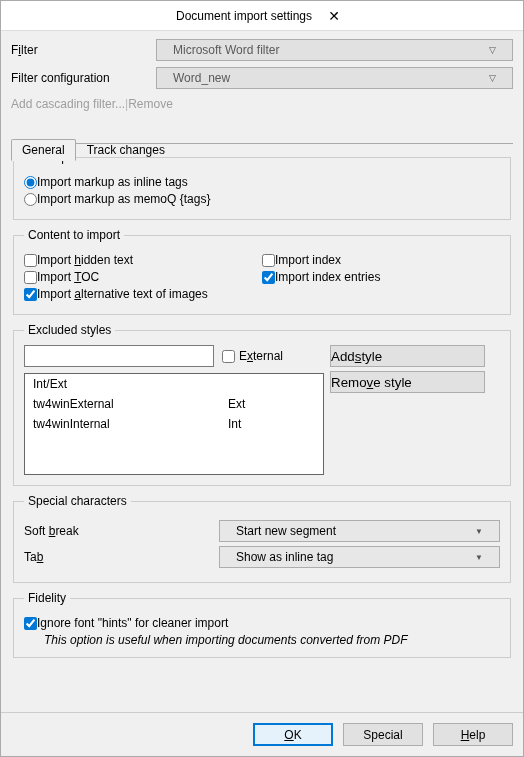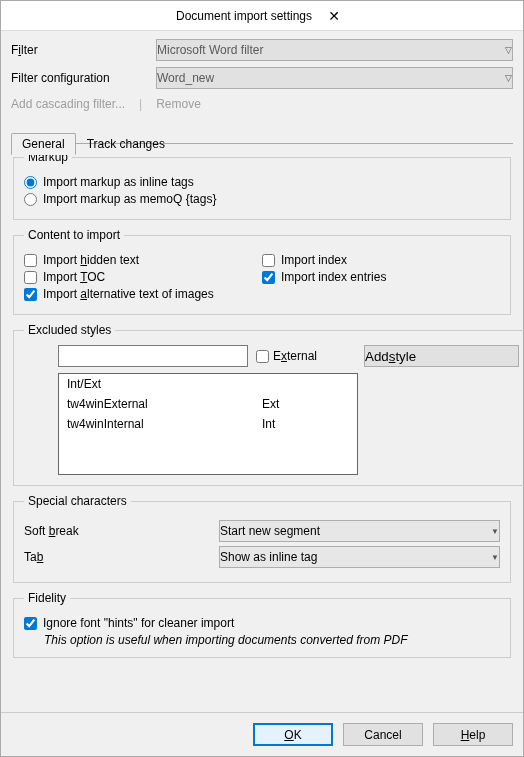--- a/index.html
+++ b/index.html
@@ -42,49 +42,49 @@
   .underline { text-decoration: underline; }
   .combo {
     flex: 1;
     height: 22px;
     background: #e1e1e1;
     border: 1px solid #adadad;
     color: #5a5a5a;
     display: flex;
     align-items: center;
     justify-content: space-between;
-    padding: 0 0;
+    padding: 0 16px;
   }
   .combo .chev { font-size: 9px; color: #555; }
   .combo.small .chev { font-size: 8px; }
-  .filter-links { display: flex; gap: 14px; color: #9e9e9e; margin: 2px 0 6px 0; }
+  .filter-links { display: flex; gap: 0; color: #9e9e9e; margin: 2px 0 6px 0; }
   .filter-links .sep { color: #bbb; }
   .tabs { display: flex; border-bottom: 1px solid #aaa; margin-top: 4px; }
   .tab {
     padding: 3px 10px;
     border: 1px solid transparent;
     border-bottom: none;
     position: relative;
-    top: 12px;
+    top: 18px;
     color: #000;
   }
   .tab.active {
     background: #f0f0f0;
     border-color: #aaa;
     border-bottom: 1px solid #f0f0f0;
     border-radius: 2px 2px 0 0;
   }
   .panel { padding: 6px 2px 2px 2px; }
   fieldset {
     border: 1px solid #ccc;
     margin-bottom: 8px;
     padding: 8px 10px 10px 10px;
   }
   legend { padding: 0 4px; font-size: 12px; }
-  .radio-row, .check-row { display: flex; align-items: center; gap: 6px; margin: 3px 0; }
+  .radio-row, .check-row { display: flex; align-items: center; margin: 3px 0; }
   input[type=radio], input[type=checkbox] { width: 13px; height: 13px; accent-color: #0078d7; }
   .two-col { display: flex; }
   .col { flex: 1; }
   .ex-input {
     width: 190px; height: 22px; border: 1px solid #7a7a7a; background: #fff;
   }
   .ex-check { display: inline-flex; align-items: center; gap: 4px; margin-left: 8px; }
   .ex-btn {
     width: 155px; height: 22px;
     background: #e1e1e1; border: 1px solid #adadad;
@@ -114,21 +114,21 @@
     gap: 10px;
   }
   .btn {
     width: 80px; height: 23px;
     background: #e1e1e1; border: 1px solid #adadad;
     display: inline-flex; align-items: center; justify-content: center;
     font-family: inherit; font-size: 12px;
   }
   .btn.primary { border: 2px solid #0078d7; background: #e5f1fb; }
   .ex-flex { display:flex; gap:6px; }
-  .ex-flex .left { flex:0 0 300px;margin-left:34px; }
+  .ex-flex .left { flex:0 0 300px; }
   .ex-flex .right { flex:1; display:flex; flex-direction:column; align-items:stretch; }
 </style>
 </head>
 <body>
 
 <div class="window">
   <div class="titlebar">
     <span class="titlebar-text">Document import settings</span>
     <div class="titlebar-btn">
       <span>✕</span>
@@ -240,20 +240,25 @@
                   <span class="c2"></span>
                 </div>
             </div>
           </div>
           <div class="right">
             <button class="ex-btn">
                 <span>Add </span>
                 <span class="underline">s</span>
                 <span>tyle</span>
               </button>
+            <button class="ex-btn">
+                <span>Remo</span>
+                <span class="underline">v</span>
+                <span>e style</span>
+              </button>
           </div>
         </div>
       </fieldset>
 
       <fieldset>
         <legend>Special characters</legend>
         <div class="special-row">
           <span class="slabel"><span>Soft </span><span class="underline">b</span><span>reak</span></span>
           <div class="combo small">
             <span>Start new segment</span>
@@ -280,20 +285,20 @@
 
     </div>
   </div>
 
   <div class="footer">
     <button class="btn primary">
         <span></span>
         <span class="underline">O</span>
         <span>K</span>
       </button>
-    <button class="btn">Cancel</button>
+    <button class="btn">Special</button>
     <button class="btn">
         <span></span>
         <span class="underline">H</span>
         <span>elp</span>
       </button>
   </div>
 </div>
 
 </body></html>

